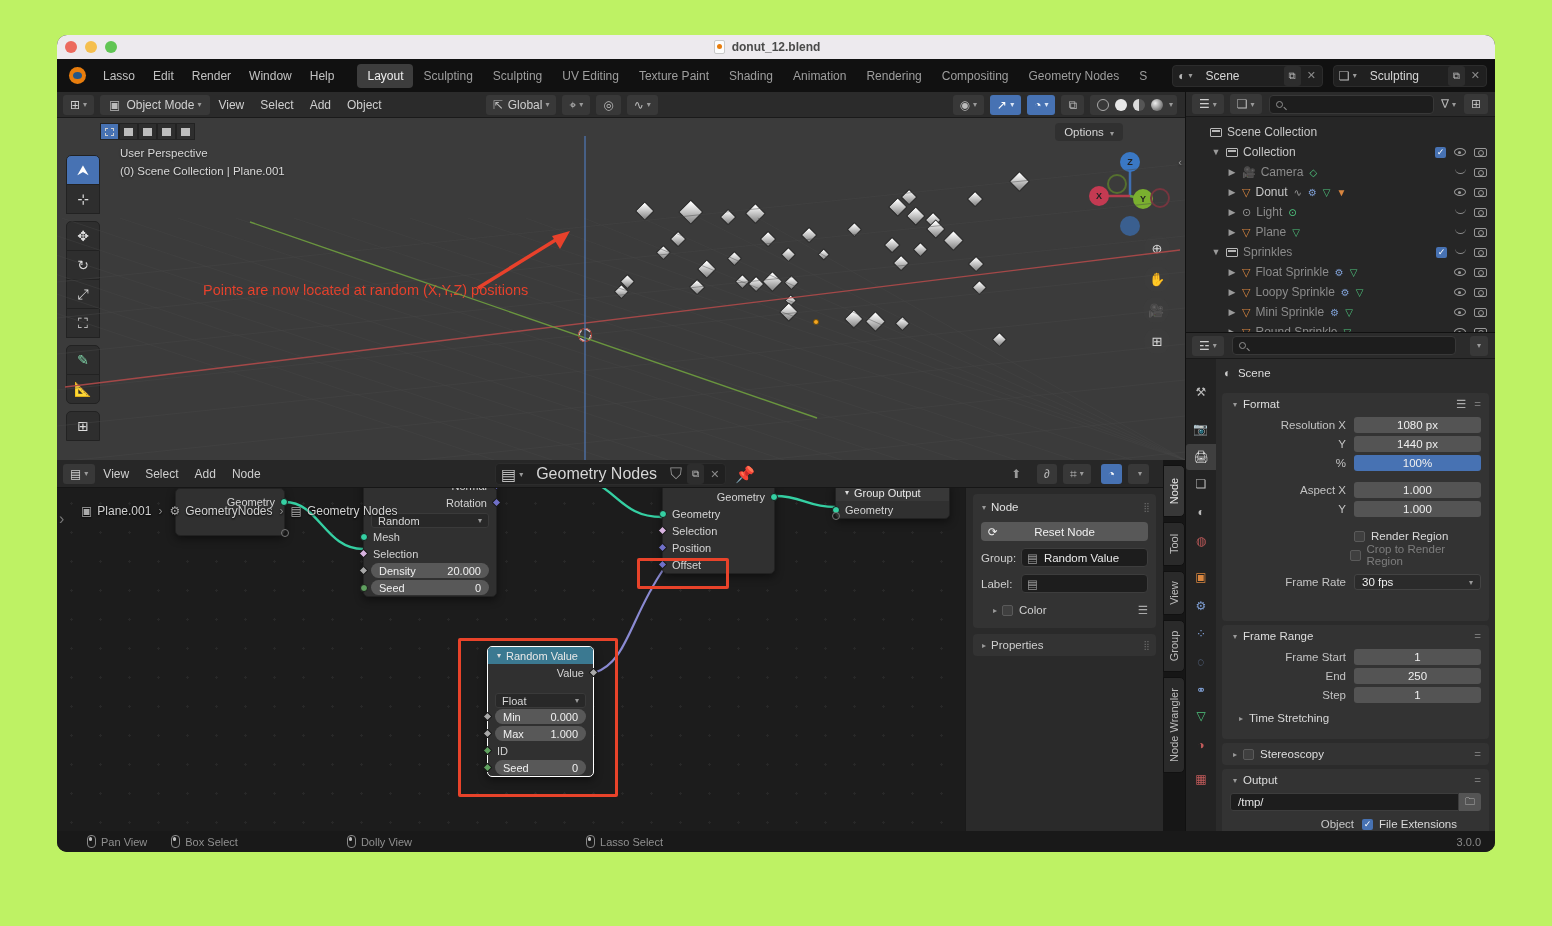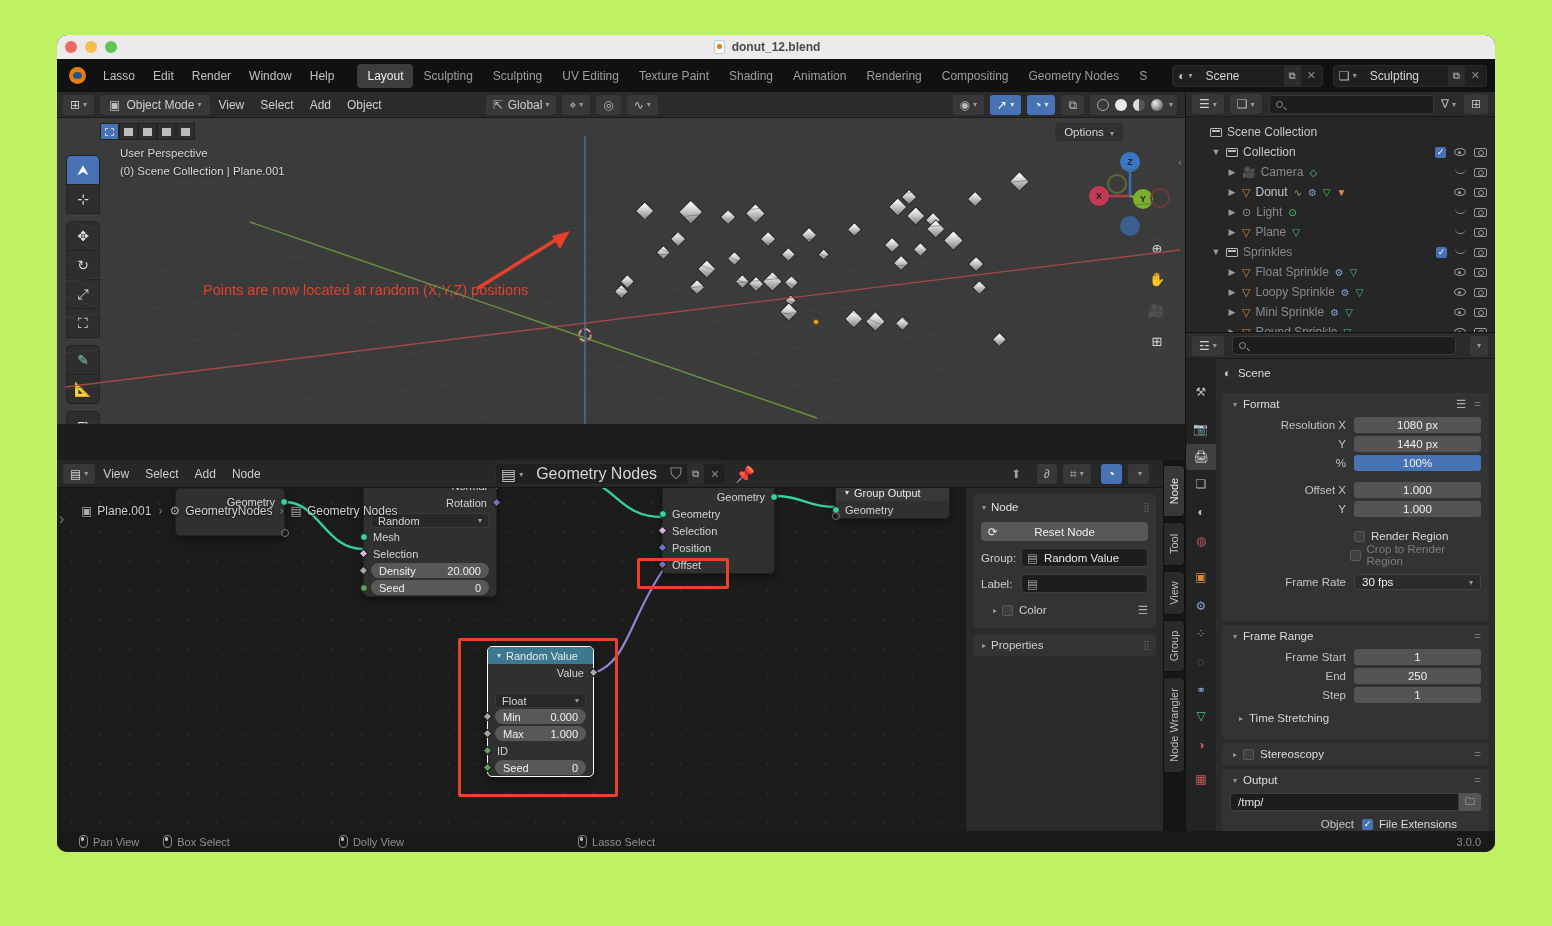--- a/index.html
+++ b/index.html
@@ -27,21 +27,21 @@
   .chev{font-size:8px;color:#9a9a9a;margin-left:3px;}
   .xic{color:#8b8b8b;font-size:11px;padding:0 6px;}
   .ic{display:inline-block;}
   
   .edheader{position:absolute;display:flex;align-items:center;font-size:12px;color:#cfcfcf;background:#2b2b2b;border-bottom:1px solid #1a1a1a;}
   .hbtn{display:flex;align-items:center;background:#383838;border-radius:3px;height:20px;padding:0 7px;margin-left:6px;}
   .hmenu{padding:3px 8px;}
   
   #vp{position:absolute;left:0;top:57px;width:1128px;height:368px;}
   #vp-header{left:0;top:0;width:100%;height:26px;}
-  #vp-canvas{position:absolute;left:0;top:26px;width:1128px;height:306px;background:#3b3b3b;overflow:hidden;}
+  #vp-canvas{position:absolute;left:0;top:26px;width:1128px;height:342px;background:#3b3b3b;overflow:hidden;}
   .ovtext{position:absolute;color:#d8d8d8;font-size:11.5px;text-shadow:0 1px 2px #222;}
   .pt{position:absolute;transform:rotate(45deg);background:linear-gradient(135deg,#fafafa 10%,#8f8f8f 90%);border:1px solid #2e2e2e;border-radius:1px;}
   #vp-toolbar{position:absolute;left:9px;top:37px;width:34px;display:flex;flex-direction:column;}
   .tbtn{width:34px;height:30px;background:#2e2e2e;border:1px solid #222;display:flex;align-items:center;justify-content:center;color:#ddd;font-size:14px;margin-bottom:-1px;}
   .tbtn.grp{margin-top:8px;border-radius:5px 5px 0 0;}
   .tbtn.first{border-radius:5px 5px 0 0;}
   .tbtn.last{border-radius:0 0 5px 5px;}
   .tbtn.active{background:#4772b3;color:#fff;}
   #selmode{position:absolute;left:43px;top:5px;display:flex;}
   .smbtn{width:19px;height:17px;background:#2e2e2e;border:1px solid #222;display:flex;align-items:center;justify-content:center;}
@@ -832,21 +832,21 @@
                 </span>
               </div>
               <div class="prow">
                 <span class="pl">%</span>
                 <span class="pval blue">
                   <span>100%</span>
                 </span>
               </div>
               <div style="height: 7px;"></div>
               <div class="prow">
-                <span class="pl">Offset X</span>
+                <span class="pl">Aspect X</span>
                 <span class="pval">
                   <span>1.000</span>
                 </span>
               </div>
               <div class="prow">
                 <span class="pl">Y</span>
                 <span class="pval">
                   <span>1.000</span>
                 </span>
               </div>
@@ -931,21 +931,21 @@
             <span style="width:140px"></span>
             <span style="width:11px;height:11px;border:1px solid #5a5a5a;border-radius:2px;background:#3f3f3f"></span>
             <span style="margin-left:6px;color:#d9d9d9">Cache Result</span>
           </div>
         </div>
       </div>
     </div>
 
     <div id="statusbar">
       <span id="sb-items" style="display:flex;align-items:center">
-          <span style="display: flex; align-items: center; margin-left: 8px; justify-content: center;">
+          <span style="display: flex; align-items: center; margin-left: 16px; justify-content: center;">
             <span class="mouse"></span>
             <span>Pan View</span>
           </span>
           <span style="display: flex; align-items: center; margin-left: 10px;">
             <span class="mouse"></span>
             <span>Box Select</span>
           </span>
           <span style="display: flex; align-items: center; margin-left: 95px;">
             <span class="mouse"></span>
             <span>Dolly View</span>

